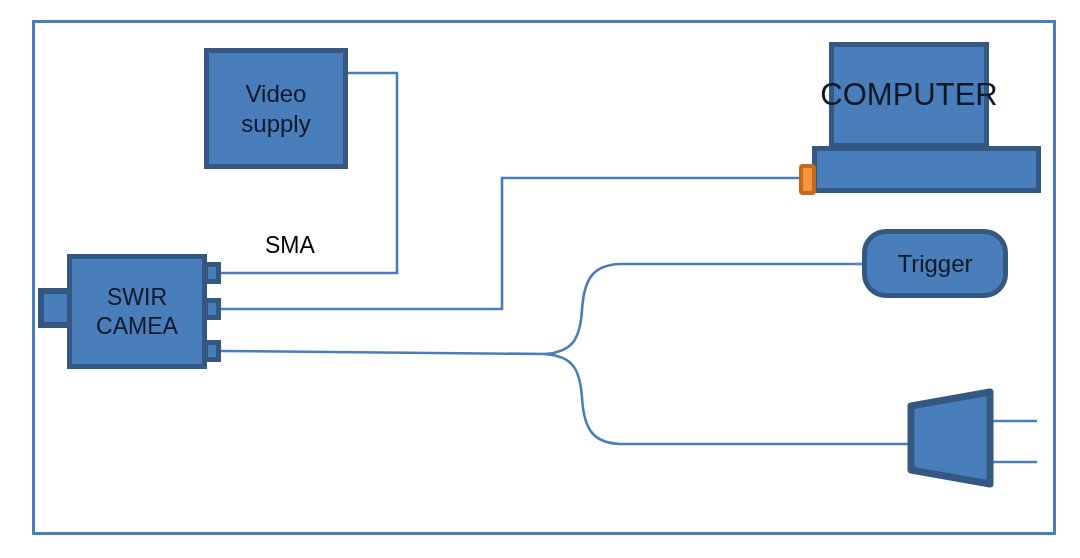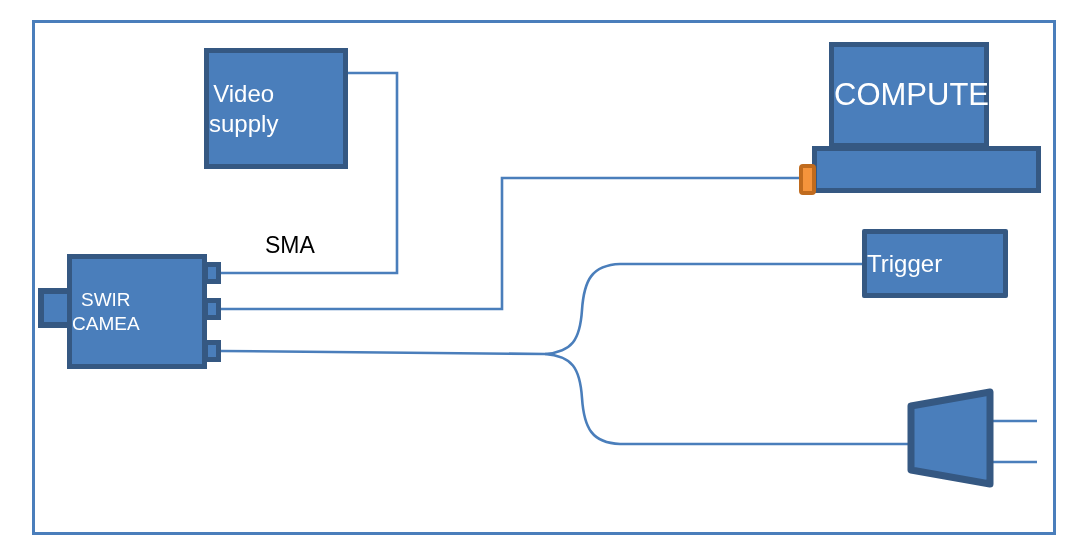--- a/index.html
+++ b/index.html
@@ -9,44 +9,44 @@
   
   .frame{
     position:absolute;left:32px;top:20px;width:1024px;height:515px;
     border:3px solid #4A7EBB;background:transparent;box-sizing:border-box;
   }
 
   
   .shape{
     position:absolute;box-sizing:border-box;
     background:#4A7EBB;border:5px solid #355882;
-    color:#ffffff;display:flex;align-items:center;justify-content:flex-start;
+    color:#0f172a;display:flex;align-items:center;justify-content:center;
     text-align:center;line-height:1.25;
   }
   .shape .lbl{pointer-events:none;}
 
   
   #video-monitor{left:204px;top:48px;width:144px;height:121px;font-size:24px;}
 
   
-  #swir-camera{left:67px;top:254px;width:140px;height:115px;font-size:19px;}
+  #swir-camera{left:67px;top:254px;width:140px;height:115px;font-size:23px;}
   #camera-lens{
     position:absolute;left:38px;top:288px;width:35px;height:40px;
     background:#4A7EBB;border:6px solid #355882;box-sizing:border-box;
   }
   .port{
     position:absolute;background:#4A7EBB;border:5px solid #355882;
     box-sizing:border-box;width:18px;height:22px;
   }
   #camera-port-video{left:203px;top:262px;}
   #camera-port-gige{left:203px;top:298px;}
   #camera-port-power{left:203px;top:340px;}
 
   
-  #trigger-box{left:862px;top:229px;width:146px;height:69px;font-size:24px;border-radius:2px;}
+  #trigger-box{left:862px;top:229px;width:146px;height:69px;font-size:24px;border-radius:24px;}
 
   
   #computer-screen{left:829px;top:42px;width:160px;height:106px;font-size:31px;}
   #computer-base{
     position:absolute;left:812px;top:146px;width:229px;height:47px;
     background:#4A7EBB;border:5px solid #355882;box-sizing:border-box;
   }
   #gige-connector{
     position:absolute;left:799px;top:164px;width:17px;height:31px;
     background:#F5943C;border:4px solid #C06B1E;border-radius:4px;box-sizing:border-box;

